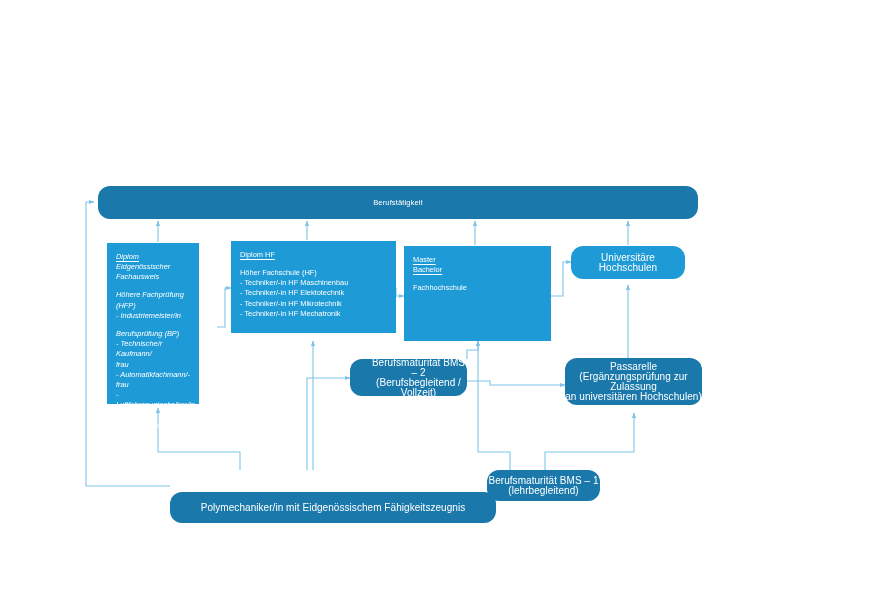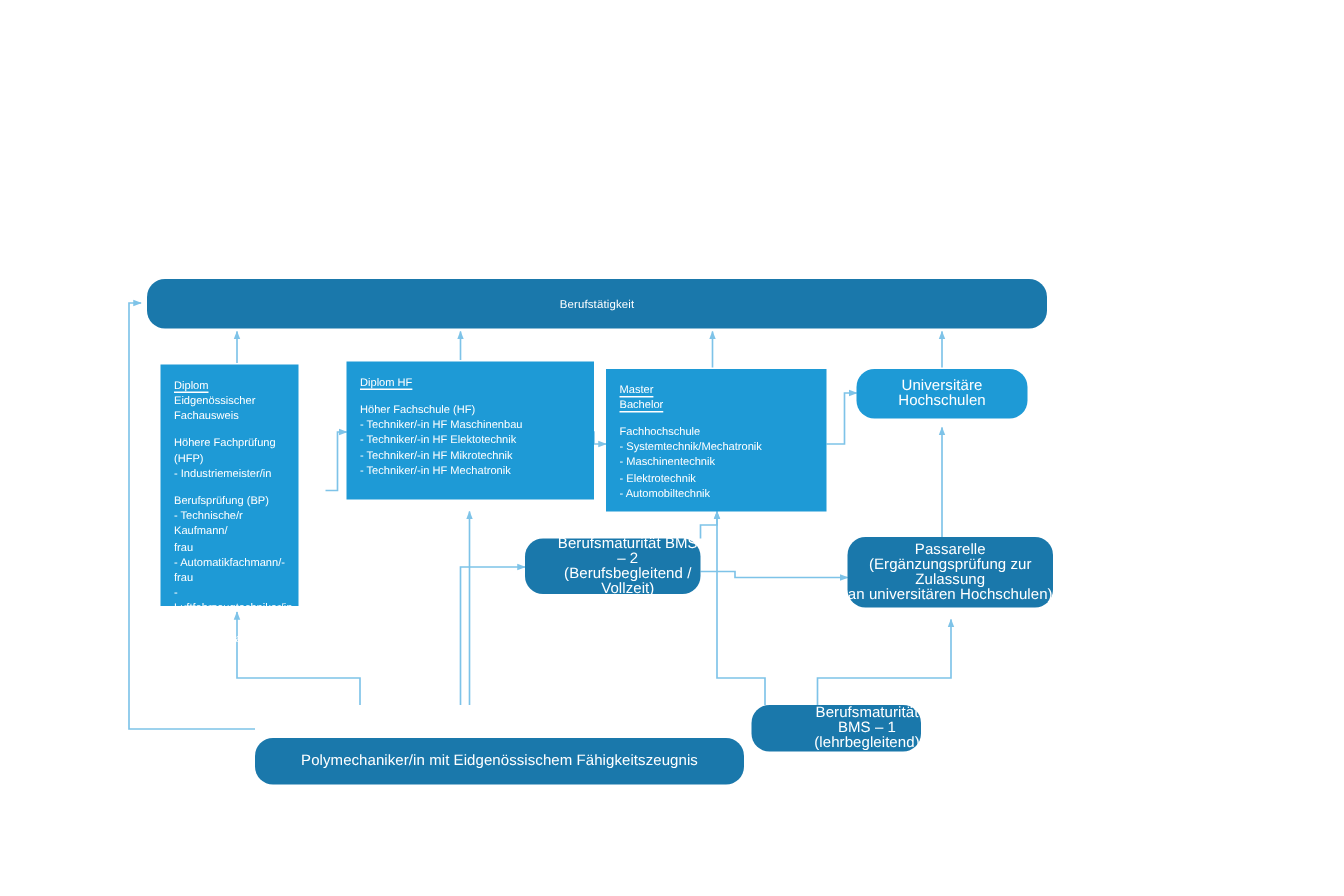--- a/index.html
+++ b/index.html
@@ -127,21 +127,21 @@
       <path d="M 545 470 L 545 452 L 634 452 L 634 413"></path>
 
       <path d="M 628 358 L 628 285"></path>
     </g>
   </svg>
 
   <div class="node dark centered" style="left:98px; top:186px; width:600px; height:33px;">
     <span class="banner-label">Berufstätigkeit</span>
   </div>
 
-  <div class="node light listbox" style="left:107px; top:243px; width:92px; height:161px;">
+  <div class="node light listbox" style="left:107px; top:243px; width:92px; height:161px;font-style:italic;">
     <span class="hd">Diplom</span>
     <span class="sub">Eidgenössischer
 Fachausweis</span>
     <span class="sec">Höhere Fachprüfung
 (HFP)</span>
     <span class="items">- Industriemeister/in</span>
     <span class="sec">Berufsprüfung (BP)</span>
     <span class="items">- Technische/r Kaufmann/
    frau
 - Automatikfachmann/-
@@ -157,24 +157,20 @@
     <span class="items">- Techniker/-in HF Maschinenbau
 - Techniker/-in HF Elektotechnik
 - Techniker/-in HF Mikrotechnik
 - Techniker/-in HF Mechatronik</span>
   </div>
 
   <div class="node light listbox" style="left:404px; top:246px; width:147px; height:95px;">
     <span class="hd">Master
 Bachelor</span>
     <span class="sec">Fachhochschule</span>
-    <span class="items">- Systemtechnik/Mechatronik
-- Maschinentechnik
-- Elektrotechnik
-- Automobiltechnik</span>
   </div>
 
   <div class="node light centered" style="left:571px; top:246px; width:114px; height:33px;">
     <span class="node-label">Universitäre Hochschulen</span>
   </div>
 
   <div class="node dark centered" style="left:350px; top:359px; width:117px; height:37px;padding-left:20px;">
     <span class="node-label">Berufsmaturität BMS – 2
 (Berufsbegleitend /
 Vollzeit)</span>
@@ -184,18 +180,18 @@
     <span class="node-label">Passarelle
 (Ergänzungsprüfung zur
 Zulassung
 an universitären Hochschulen)</span>
   </div>
 
   <div class="node dark centered" style="left:170px; top:492px; width:326px; height:31px;">
     <span class="node-label">Polymechaniker/in mit Eidgenössischem Fähigkeitszeugnis</span>
   </div>
 
-  <div class="node dark centered" style="left:501px; top:470px; width:113px; height:31px;padding-left:41px;">
+  <div class="node dark centered" style="left:487px; top:470px; width:113px; height:31px;">
     <span class="node-label">Berufsmaturität BMS – 1
 (lehrbegleitend)</span>
   </div>
 
 </div>
 
 </body></html>

